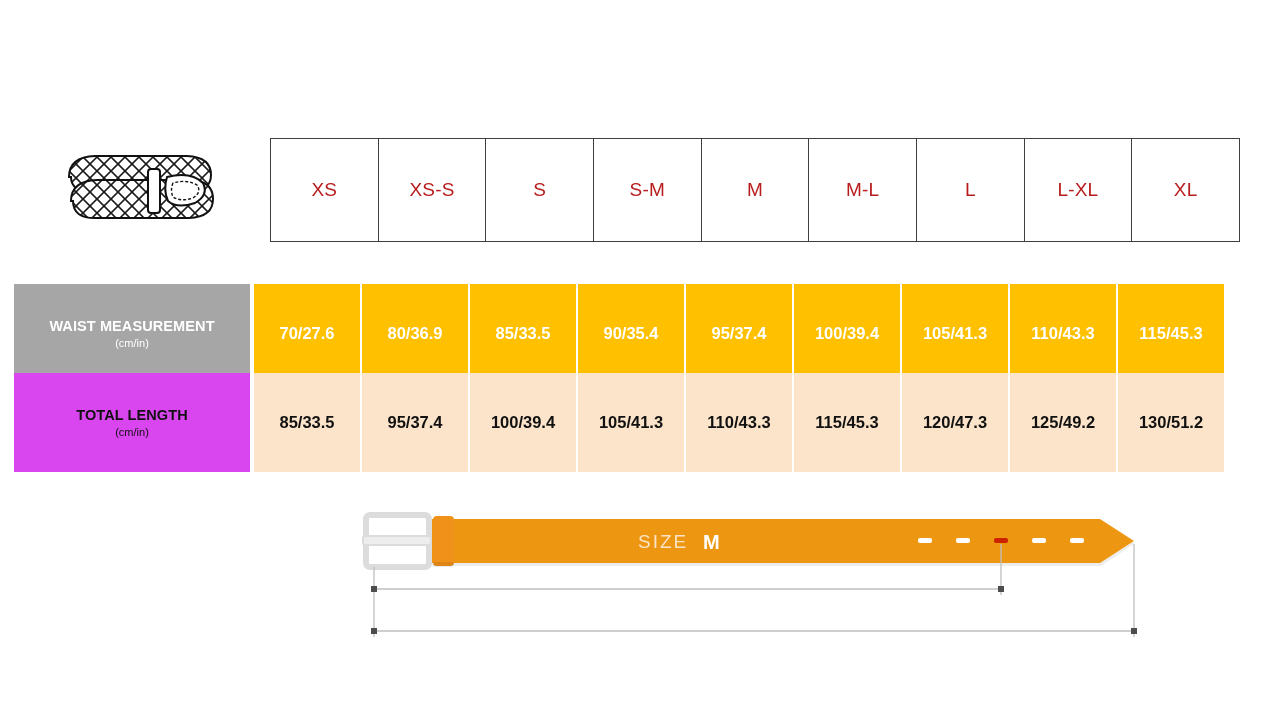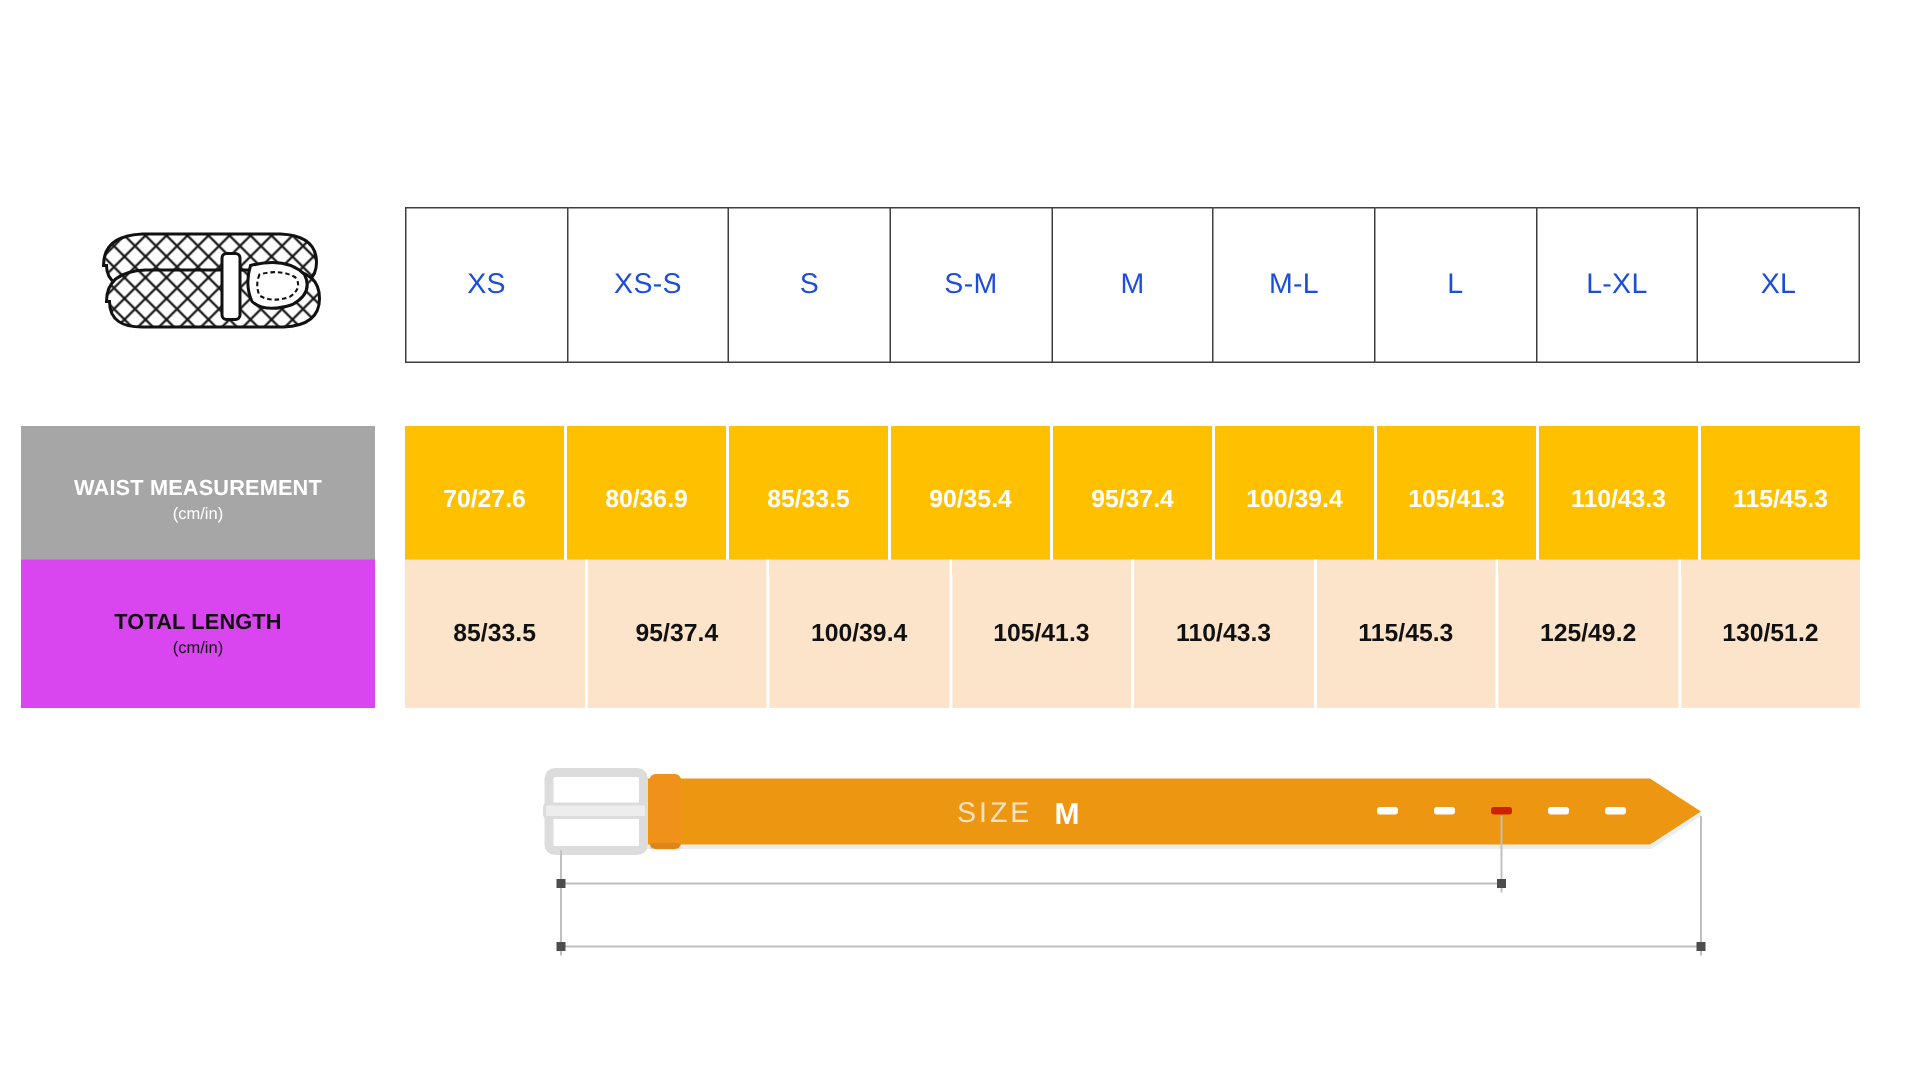--- a/index.html
+++ b/index.html
@@ -34,21 +34,21 @@
     height: 104px;
     border-collapse: collapse;
     table-layout: fixed;
   }
   #size-header-table td {
     border: 1px solid #3f3f3f;
     text-align: center;
     vertical-align: middle;
     font-size: 19px;
     font-weight: 400;
-    color: #1d4ed8;
+    color: #b91c1c;
     letter-spacing: .2px;
   }
 
   
   .meas-row {
     position: absolute;
     left: 14px;
     display: flex;
     height: 99px;
   }
@@ -77,21 +77,21 @@
     font-weight: bold;
     letter-spacing: .1px;
   }
   .row-label .label-unit {
     font-size: 11px;
     font-weight: normal;
   }
 
   .cells {
     display: flex;
-    margin-left: 20px;
+    margin-left: 4px;
     width: 970px;
     border-radius: 19px;
   }
   .cells .cell {
     flex: 1 1 0;
     display: flex;
     align-items: center;
     justify-content: center;
     font-size: 16.5px;
     font-weight: bold;
@@ -175,20 +175,21 @@
     <span class="label-main">TOTAL LENGTH</span>
     <span class="label-unit">(cm/in)</span>
   </div>
   <div class="cells">
     <div class="cell">85/33.5</div>
     <div class="cell">95/37.4</div>
     <div class="cell">100/39.4</div>
     <div class="cell">105/41.3</div>
     <div class="cell">110/43.3</div>
     <div class="cell">115/45.3</div>
+    <div class="cell">120/47.3</div>
     <div class="cell">125/49.2</div>
     <div class="cell">130/51.2</div>
   </div>
 </div>
 
 <div id="belt-diagram">
   <svg id="belt-svg" viewBox="0 0 800 150" width="800" height="150">
 
     <path d="M72 19 L745 19 L779 41 L745 63 L72 63 Z" fill="#ED9611"></path>
 

